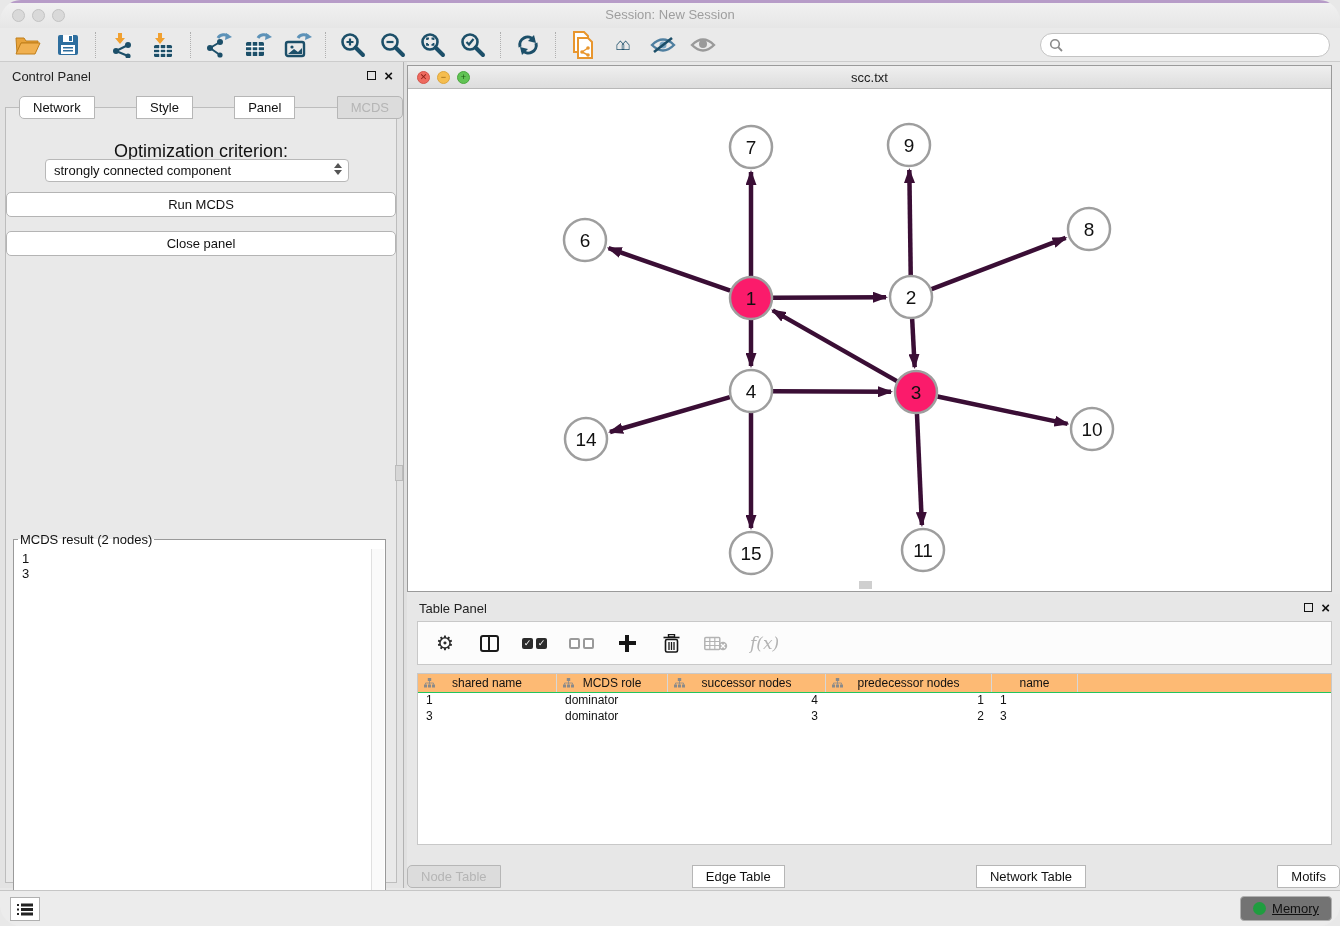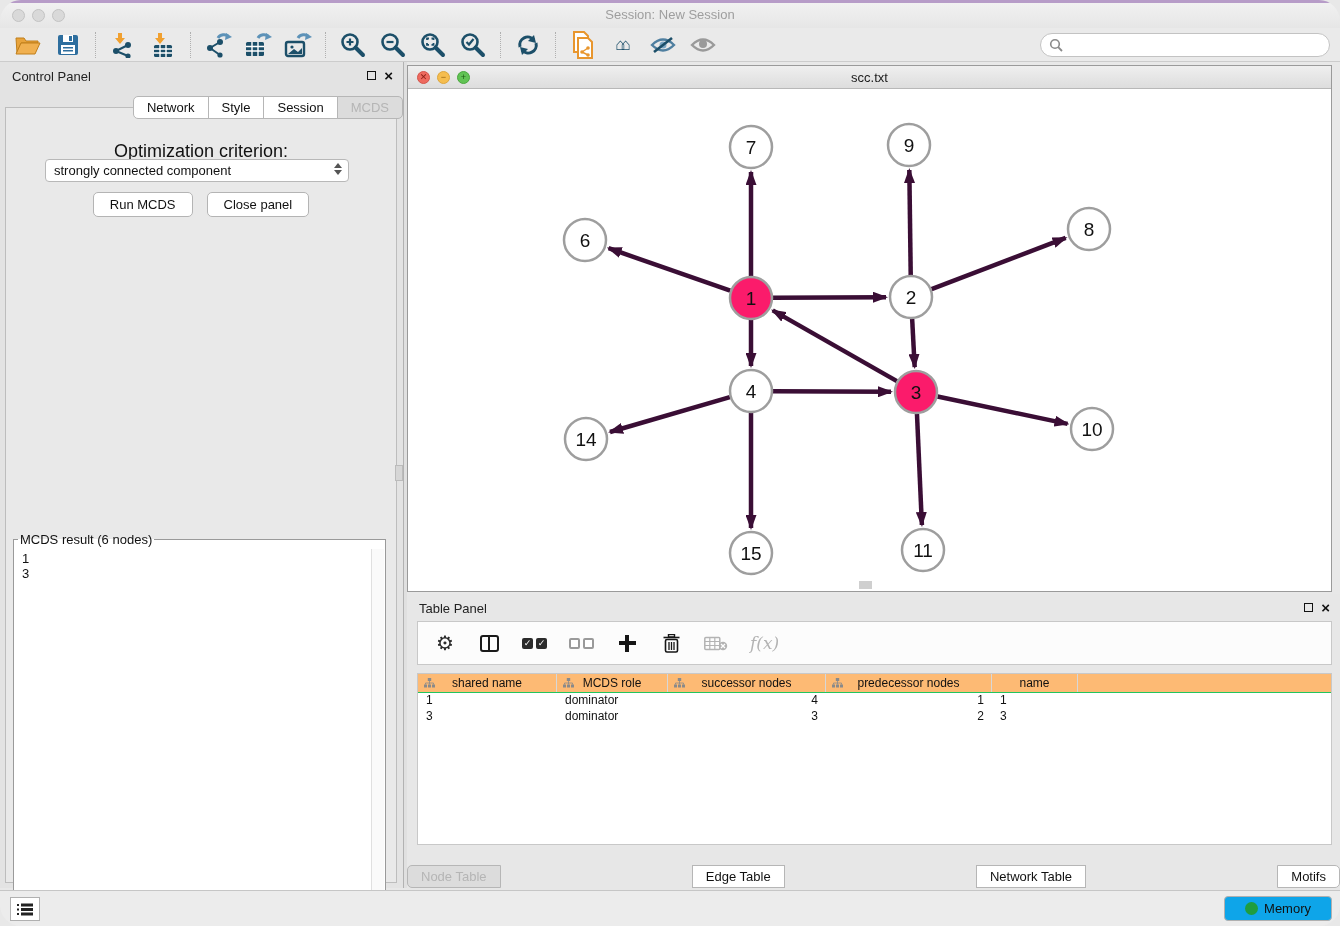--- a/index.html
+++ b/index.html
@@ -30,39 +30,39 @@
   .glyph-house { font-size:17px; font-weight:bold; color:#1c4f69; letter-spacing:-5px; margin-right:5px; }
 
   
   .control-panel { position:absolute; left:0; top:62px; width:403px; height:826px; background:#e3e3e3; }
   .panel-header { position:relative; height:28px; display:flex; align-items:center; padding:0 12px;
                   font-size:13px; color:#222; }
   .panel-controls { position:absolute; right:10px; top:6px; display:flex; gap:8px; align-items:center; }
   .float-box { width:9px; height:9px; border:1.5px solid #111; display:inline-block; }
   .close-x { font-size:15px; font-weight:bold; color:#111; line-height:1; }
 
-  .cp-tabs { position:absolute; left:0; right:0; top:34px; display:flex; justify-content:flex-end; z-index:2;padding-left:19px; }
+  .cp-tabs { position:absolute; left:0; right:0; top:34px; display:flex; justify-content:space-between; z-index:2;padding-left:19px; }
   .tab { background:#fff; border:1px solid #b6b6b6; padding:3px 13px; font-size:13px; color:#111;
          margin-left:-1px; }
   .tab:first-child { border-radius:5px 0 0 5px; margin-left:0; }
   .tab:last-child { border-radius:0 5px 5px 0; }
   .tab.active-dim { background:#dcdcdc; color:#b5b5b5; }
 
   .cp-box { position:absolute; left:5px; right:6px; top:45px; bottom:5px; border:1px solid #bdbdbd;
             background:#e9e9e9; }
   .opt-label { text-align:center; margin-top:33px; font-size:18px; color:#111; }
   .dropdown { position:absolute; left:39px; right:47px; top:51px; height:23px; background:#fff;
               border:1px solid #b8b8b8; border-radius:4px; display:flex; align-items:center;
               padding:0 8px; font-size:13px; color:#111; }
   .stepper { position:absolute; right:6px; top:3px; display:flex; flex-direction:column; gap:2px; }
   .tri-up { width:0; height:0; border-left:4px solid transparent; border-right:4px solid transparent;
             border-bottom:5px solid #555; }
   .tri-dn { width:0; height:0; border-left:4px solid transparent; border-right:4px solid transparent;
             border-top:5px solid #555; }
-  .cp-buttons { position:absolute; left:0; right:0; top:84px; display:flex; justify-content:center; gap:14px; }
+  .cp-buttons { position:absolute; left:0; right:0; top:84px; display:flex; justify-content:center; gap:14px;flex-direction:column; }
   .btn { background:#fff; border:1px solid #b4b4b4; border-radius:5px; padding:4px 16px; font-size:13px; color:#111; }
 
   .result-fieldset { position:absolute; left:7px; top:424px; width:373px; height:377px;
                      border:1px solid #9a9a9a; background:#fff; }
   .result-legend { font-size:13px; color:#111; padding:0 2px; margin-left:4px; }
   .result-body { position:absolute; left:1px; right:15px; top:2px; bottom:1px; background:#fff;
                  font-size:13px; color:#111; padding:2px 7px; white-space:pre-line; }
   .result-scroll { position:absolute; right:1px; top:2px; bottom:1px; width:13px; background:#fafafa;
                    border-left:1px solid #e0e0e0; }
 
@@ -111,22 +111,22 @@
   .c0 { width:139px; } .c1 { width:111px; } .c2 { width:158px; } .c3 { width:166px; } .c4 { width:86px; }
   .th.c5, .td.c5 { flex:1; border-right:none; }
 
   .tp-tabs { position:absolute; left:0; right:0; top:271px; display:flex; justify-content:space-between; }
 
   
   .status-bar { position:absolute; left:0; bottom:0; width:1340px; height:36px; background:#ececec;
                 border-top:1px solid #c6c6c6; }
   .list-btn { position:absolute; left:10px; top:6px; width:30px; height:24px; background:#fff;
               border:1px solid #b0b0b0; display:flex; align-items:center; justify-content:center; }
-  .memory-btn { position:absolute; right:8px; top:5px; height:25px; background:#0ea5e9; border:1px solid #b0b0b0;
-                border-radius:4px; display:flex; align-items:center; gap:6px; padding:0 20px; font-size:13px; color:#111; }
+  .memory-btn { position:absolute; right:8px; top:5px; height:25px; background:#737373; border:1px solid #b0b0b0;
+                border-radius:4px; display:flex; align-items:center; gap:6px; padding:0 12px; font-size:13px; color:#111;text-decoration:underline; }
   .mem-dot { width:13px; height:13px; border-radius:50%; background:#1f9d3f; }
 </style>
 </head>
 <body>
 
 <div class="app">
 
   <div class="top-accent"></div>
 
   <div class="titlebar">
@@ -278,38 +278,38 @@
     <div class="panel-header">
       <span>Control Panel</span>
       <span class="panel-controls">
         <span class="float-box"></span>
         <span class="close-x">×</span>
       </span>
     </div>
     <div class="cp-tabs">
       <span class="tab">Network</span>
       <span class="tab">Style</span>
-      <span class="tab">Session</span>
+      <span class="tab">Panel</span>
       <span class="tab active-dim">MCDS</span>
     </div>
     <div class="cp-box">
       <div class="opt-label">Optimization criterion:</div>
       <div class="dropdown">
         <span>strongly connected component</span>
         <span class="stepper">
             <span class="tri-up"></span>
             <span class="tri-dn"></span>
           </span>
       </div>
       <div class="cp-buttons">
         <button class="btn">Run MCDS</button>
         <button class="btn">Close panel</button>
       </div>
       <fieldset class="result-fieldset">
-        <legend class="result-legend">MCDS result (6 nodes)</legend>
+        <legend class="result-legend">MCDS result (2 nodes)</legend>
         <div class="result-body">1
 3</div>
         <div class="result-scroll"></div>
       </fieldset>
     </div>
   </div>
 
   <div class="splitter">
     <span class="splitter-handle"></span>
   </div>

